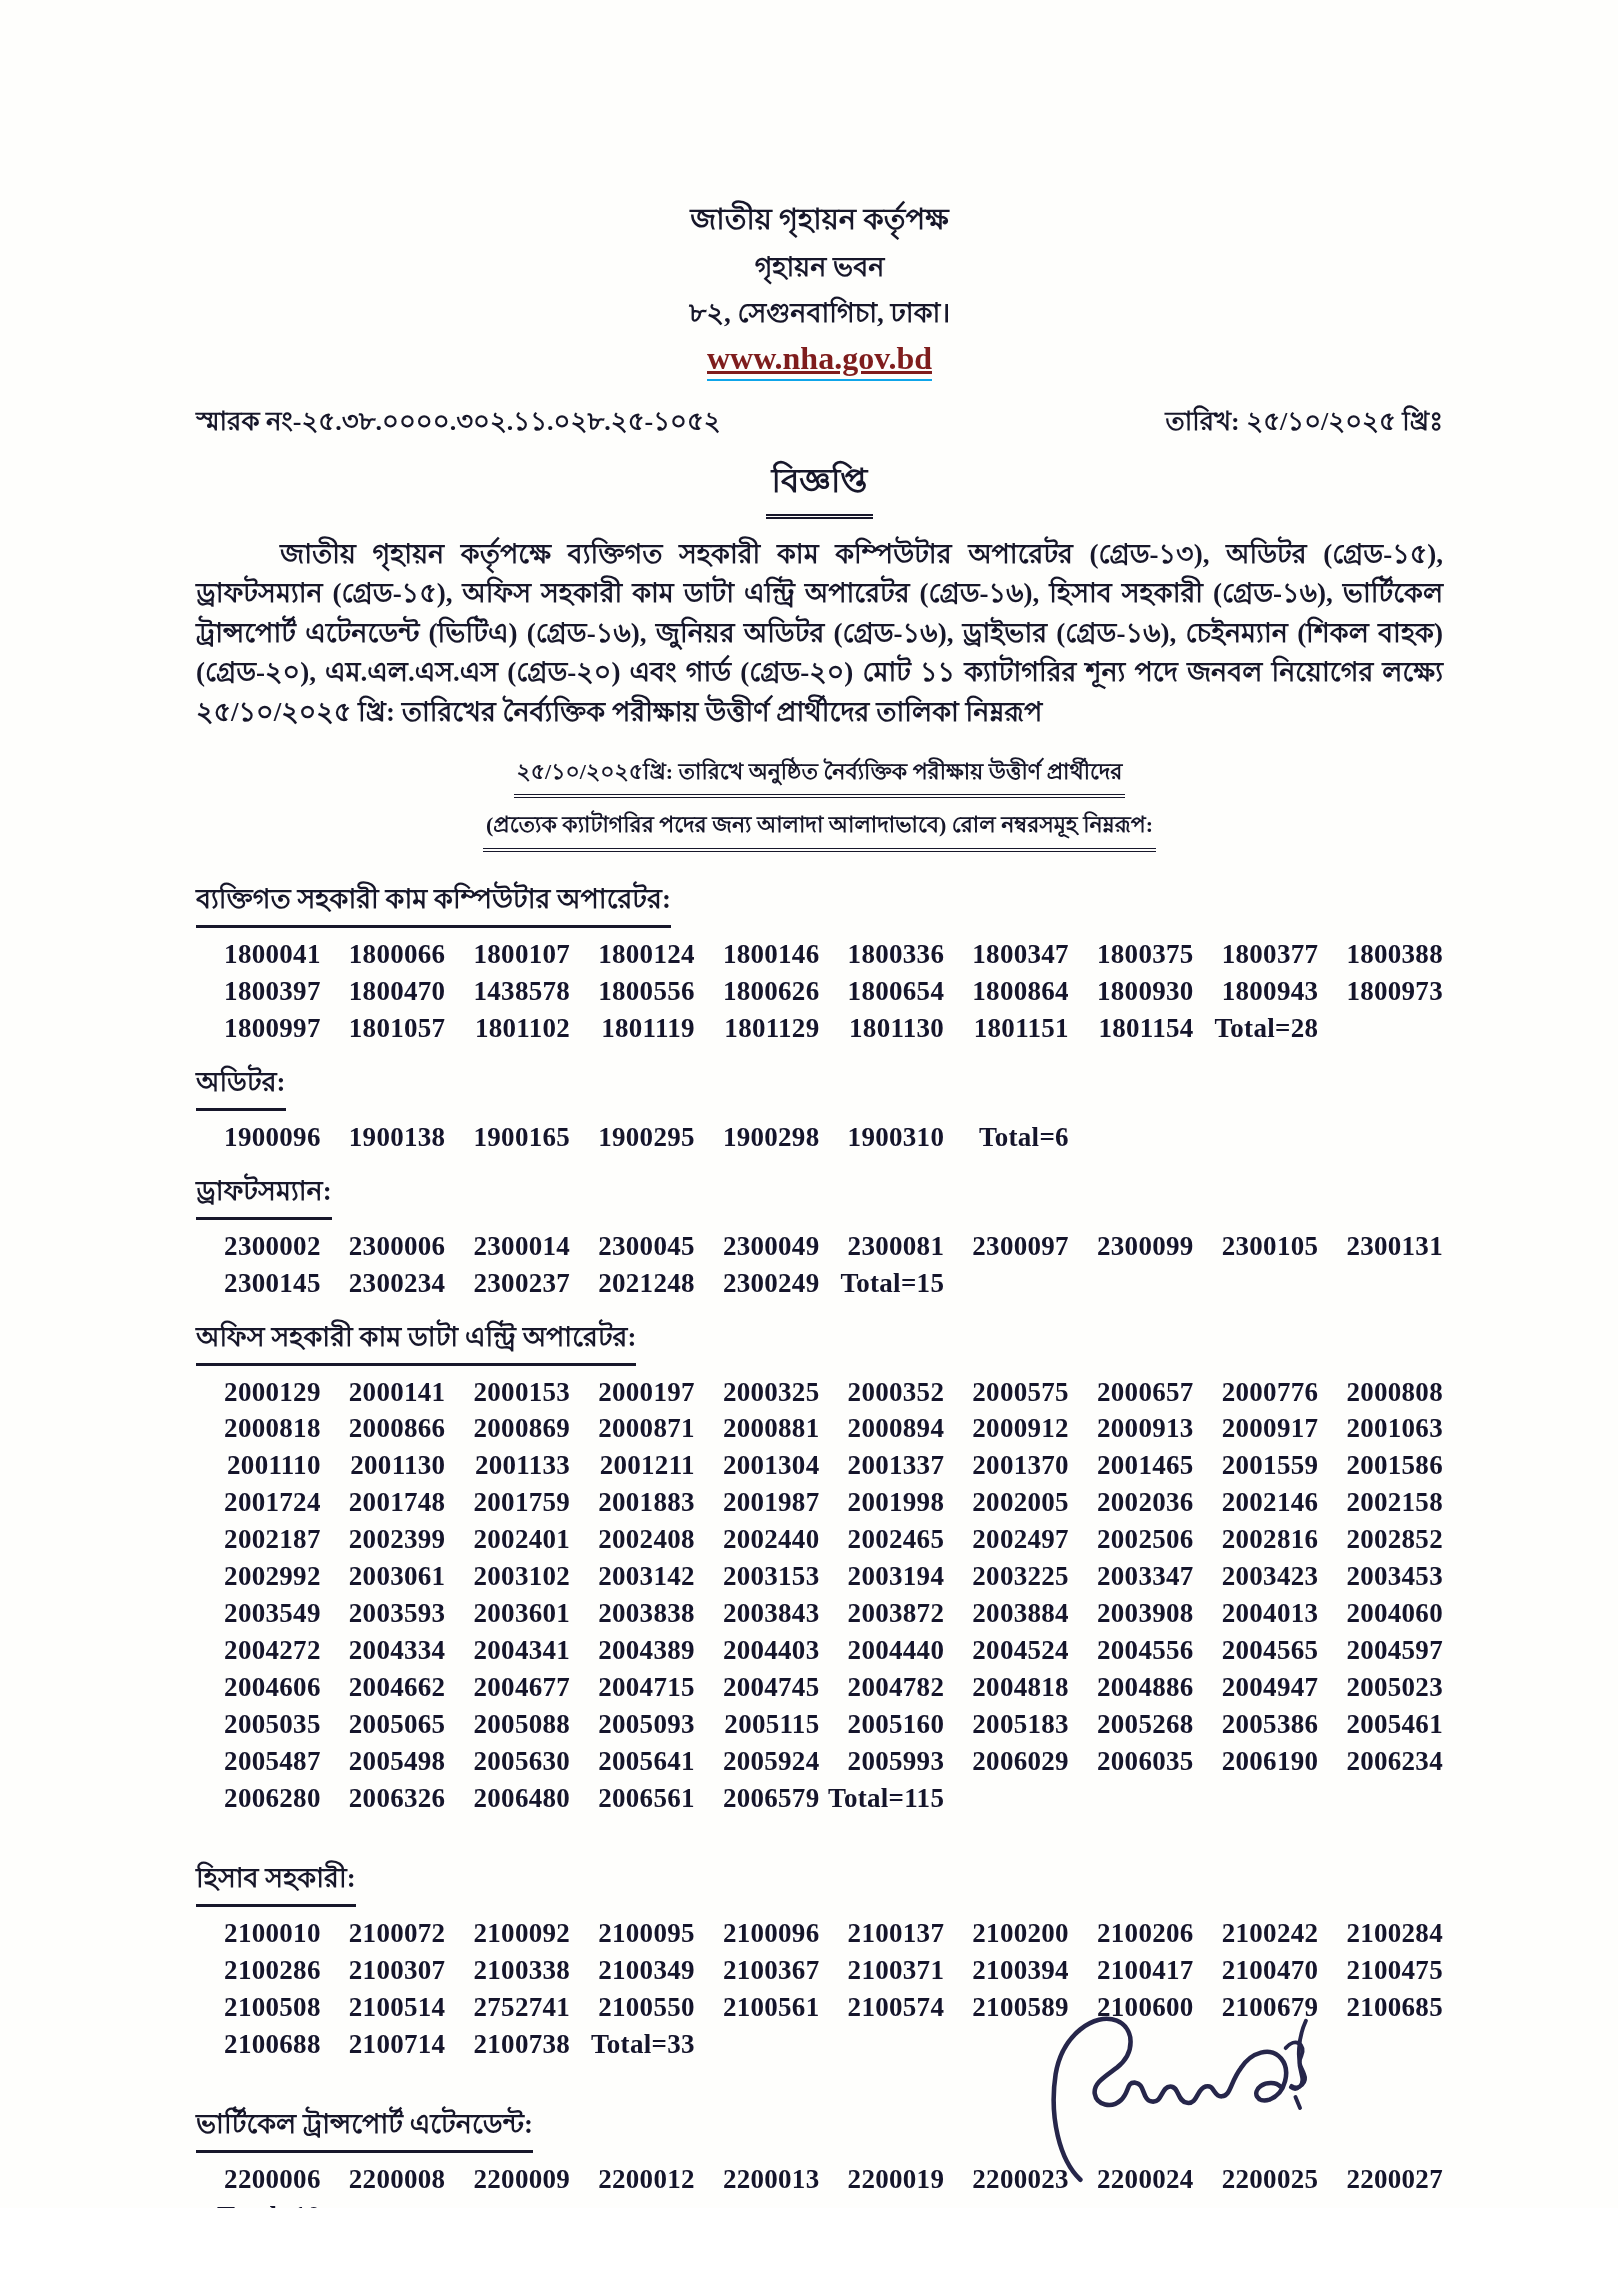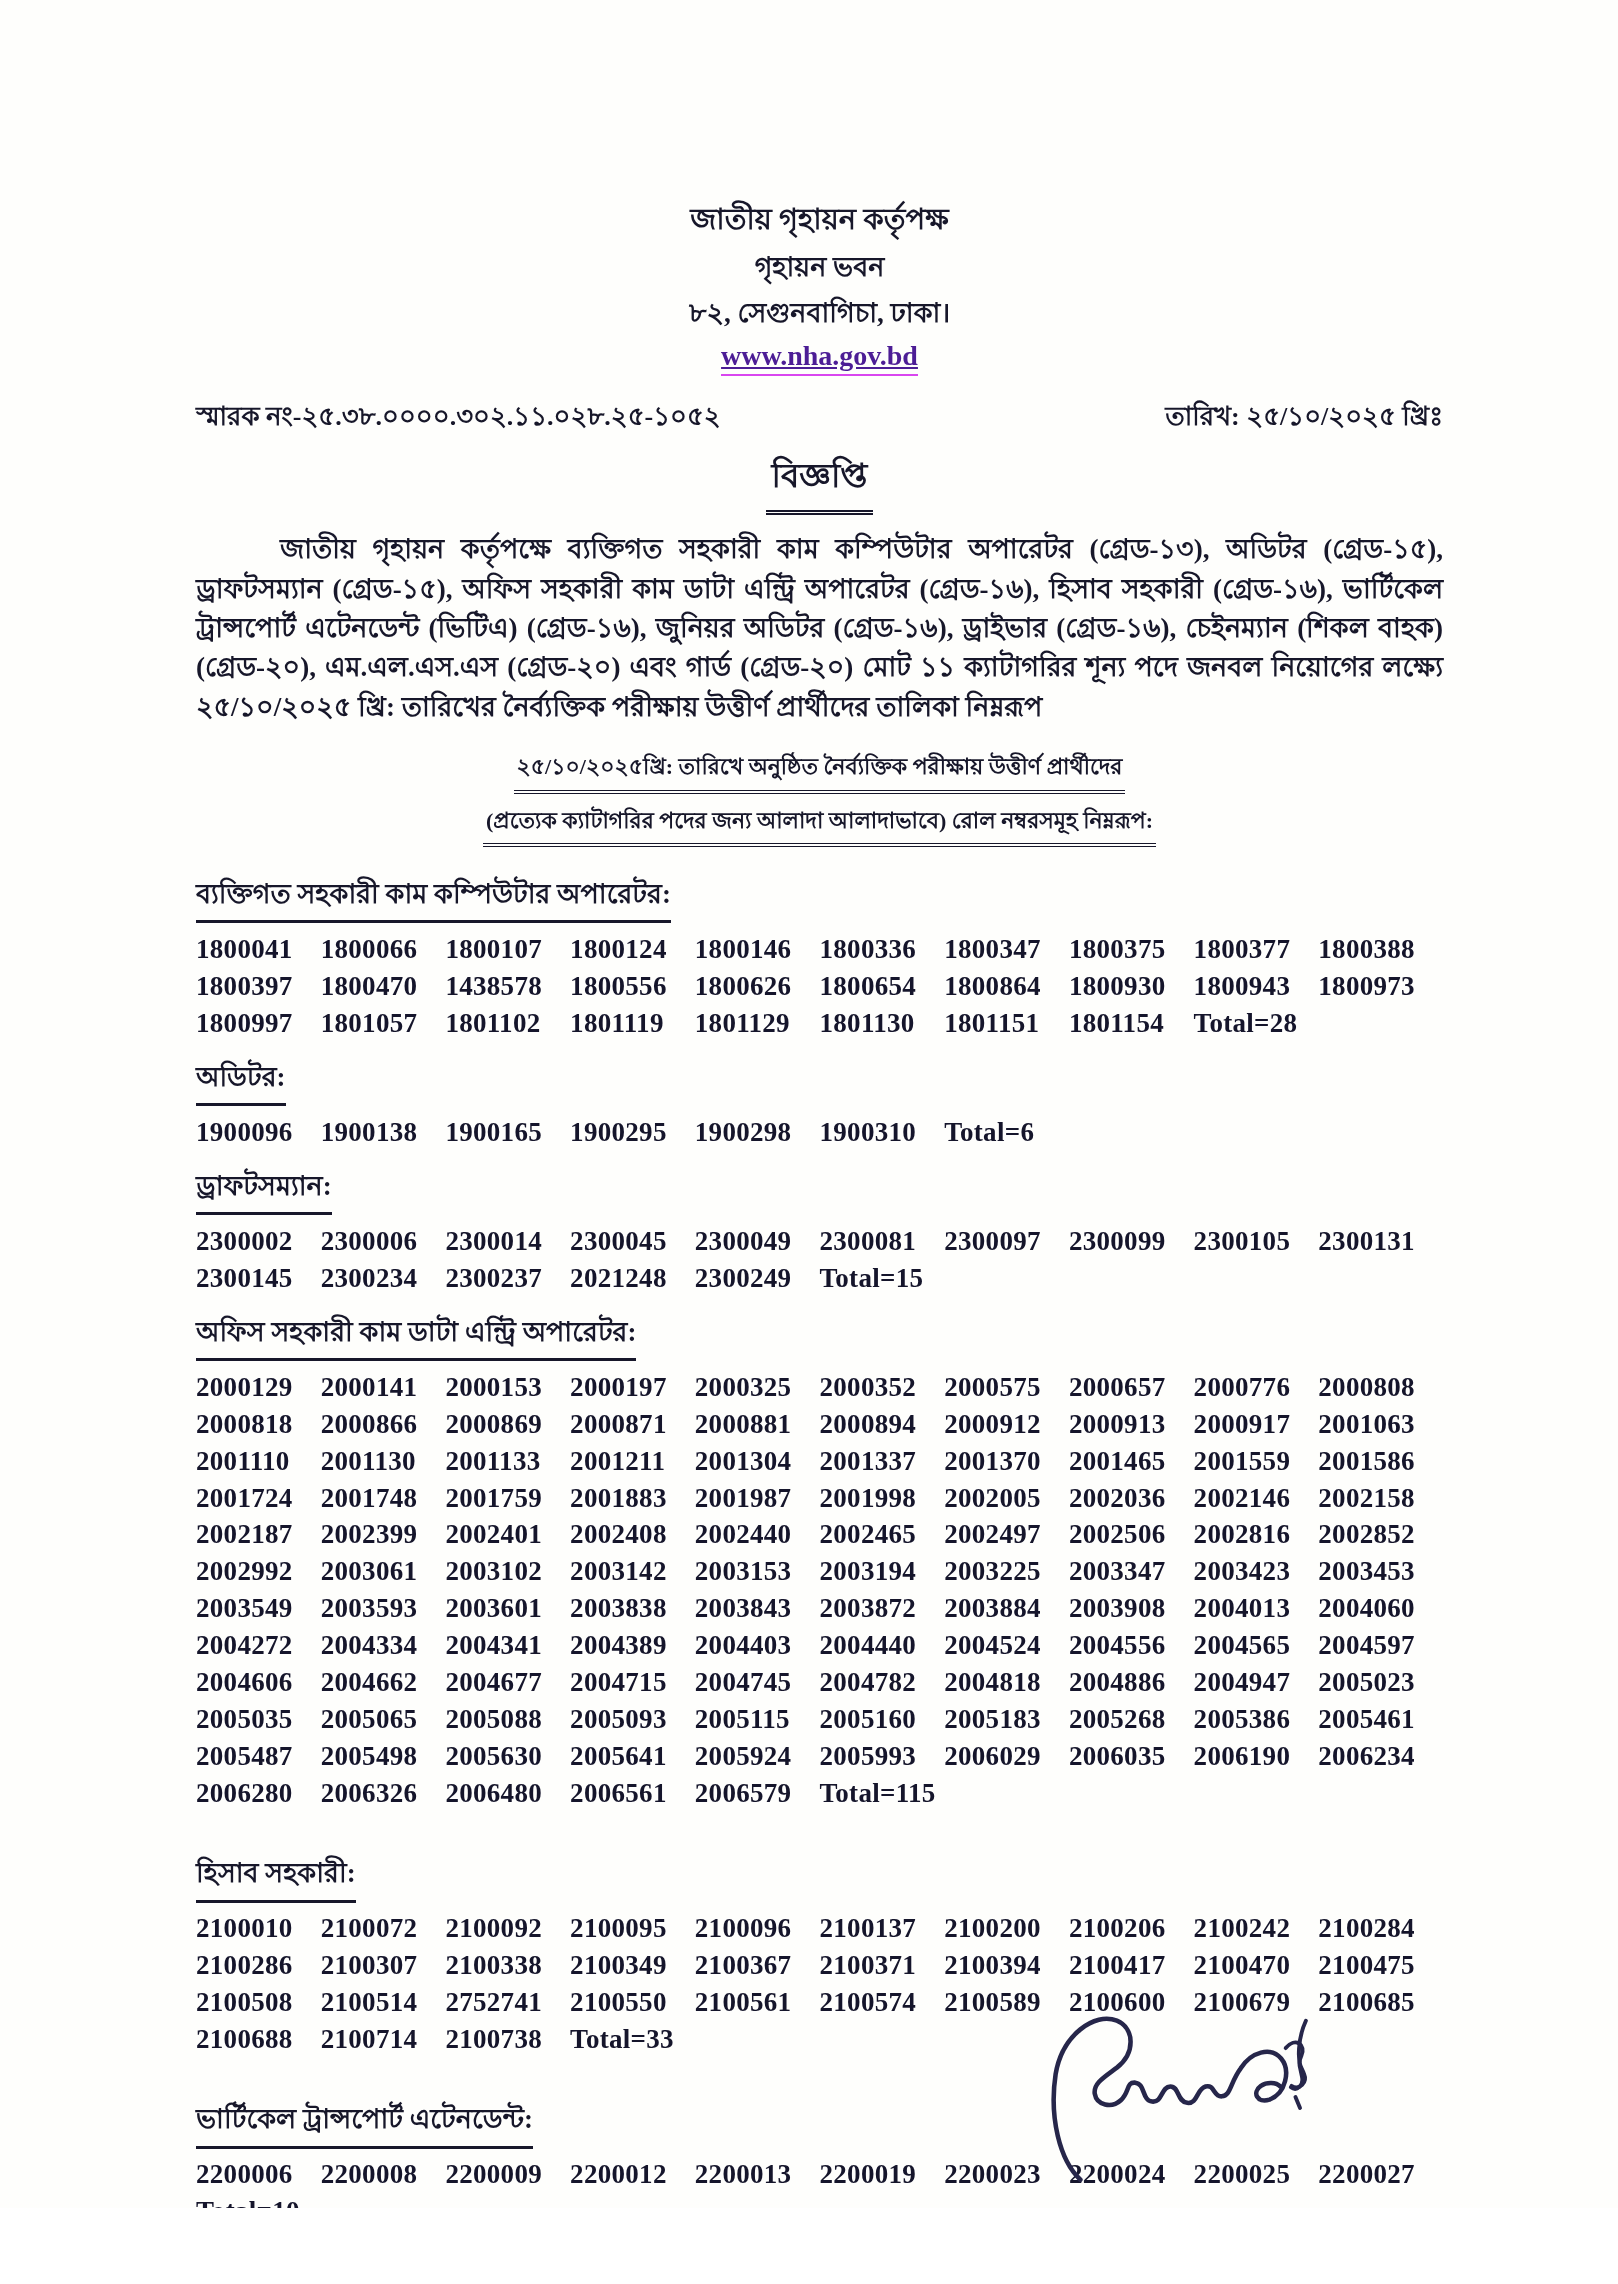--- a/index.html
+++ b/index.html
@@ -12,23 +12,23 @@
     font-family:"Liberation Serif","DejaVu Serif",serif;
     color:#17172a;
     overflow:hidden;
   }
   .center{text-align:center;}
   .org-head{font-weight:bold;}
   .org-line1{font-size:29px;line-height:1.2;margin-bottom:14.4px;}
   .org-line2{font-size:27px;line-height:1.2;margin-bottom:13px;}
   .org-line3{font-size:27px;line-height:1.2;margin-bottom:10.4px;}
   .website{
-    font-size:28px;line-height:1.2;font-weight:bold;
-    color:#4c1d95;text-decoration:underline;
-    display:inline-block;border-bottom:2px solid #d946ef;padding-bottom:1.3px;
+    font-size:32px;line-height:1.2;font-weight:bold;
+    color:#7f1d1d;text-decoration:underline;
+    display:inline-block;border-bottom:2px solid #0ea5e9;padding-bottom:1.3px;
   }
   .memo-row{
     display:flex;justify-content:space-between;align-items:baseline;
     font-size:26px;font-weight:bold;margin-top:19.6px;
   }
   .doc-title-wrap{text-align:center;margin-top:10.4px;}
   .doc-title{
     display:inline-block;font-size:33px;font-weight:bold;
     border-bottom:5.2px double #17172a;padding:0 5.2px 3.3px 5.2px;
   }
@@ -47,20 +47,21 @@
   .cat-title{
     display:inline-block;font-size:27px;font-weight:bold;
     border-bottom:3.3px solid #17172a;padding-bottom:2.6px;
     margin:0 0 10.4px 0;
   }
   .rolls{
     display:grid;grid-template-columns:repeat(10,1fr);
     row-gap:5.9px;
     font-size:27px;font-weight:bold;line-height:1.15;
     letter-spacing:0.3px;
+    text-align:right;
   }
   .roll,.total{white-space:nowrap;color:#15152b;}
   .signature{position:absolute;left:1037px;top:2009px;}
 </style>
 </head>
 <body>
 
 <div class="page">
 
   <header class="org-head center">

